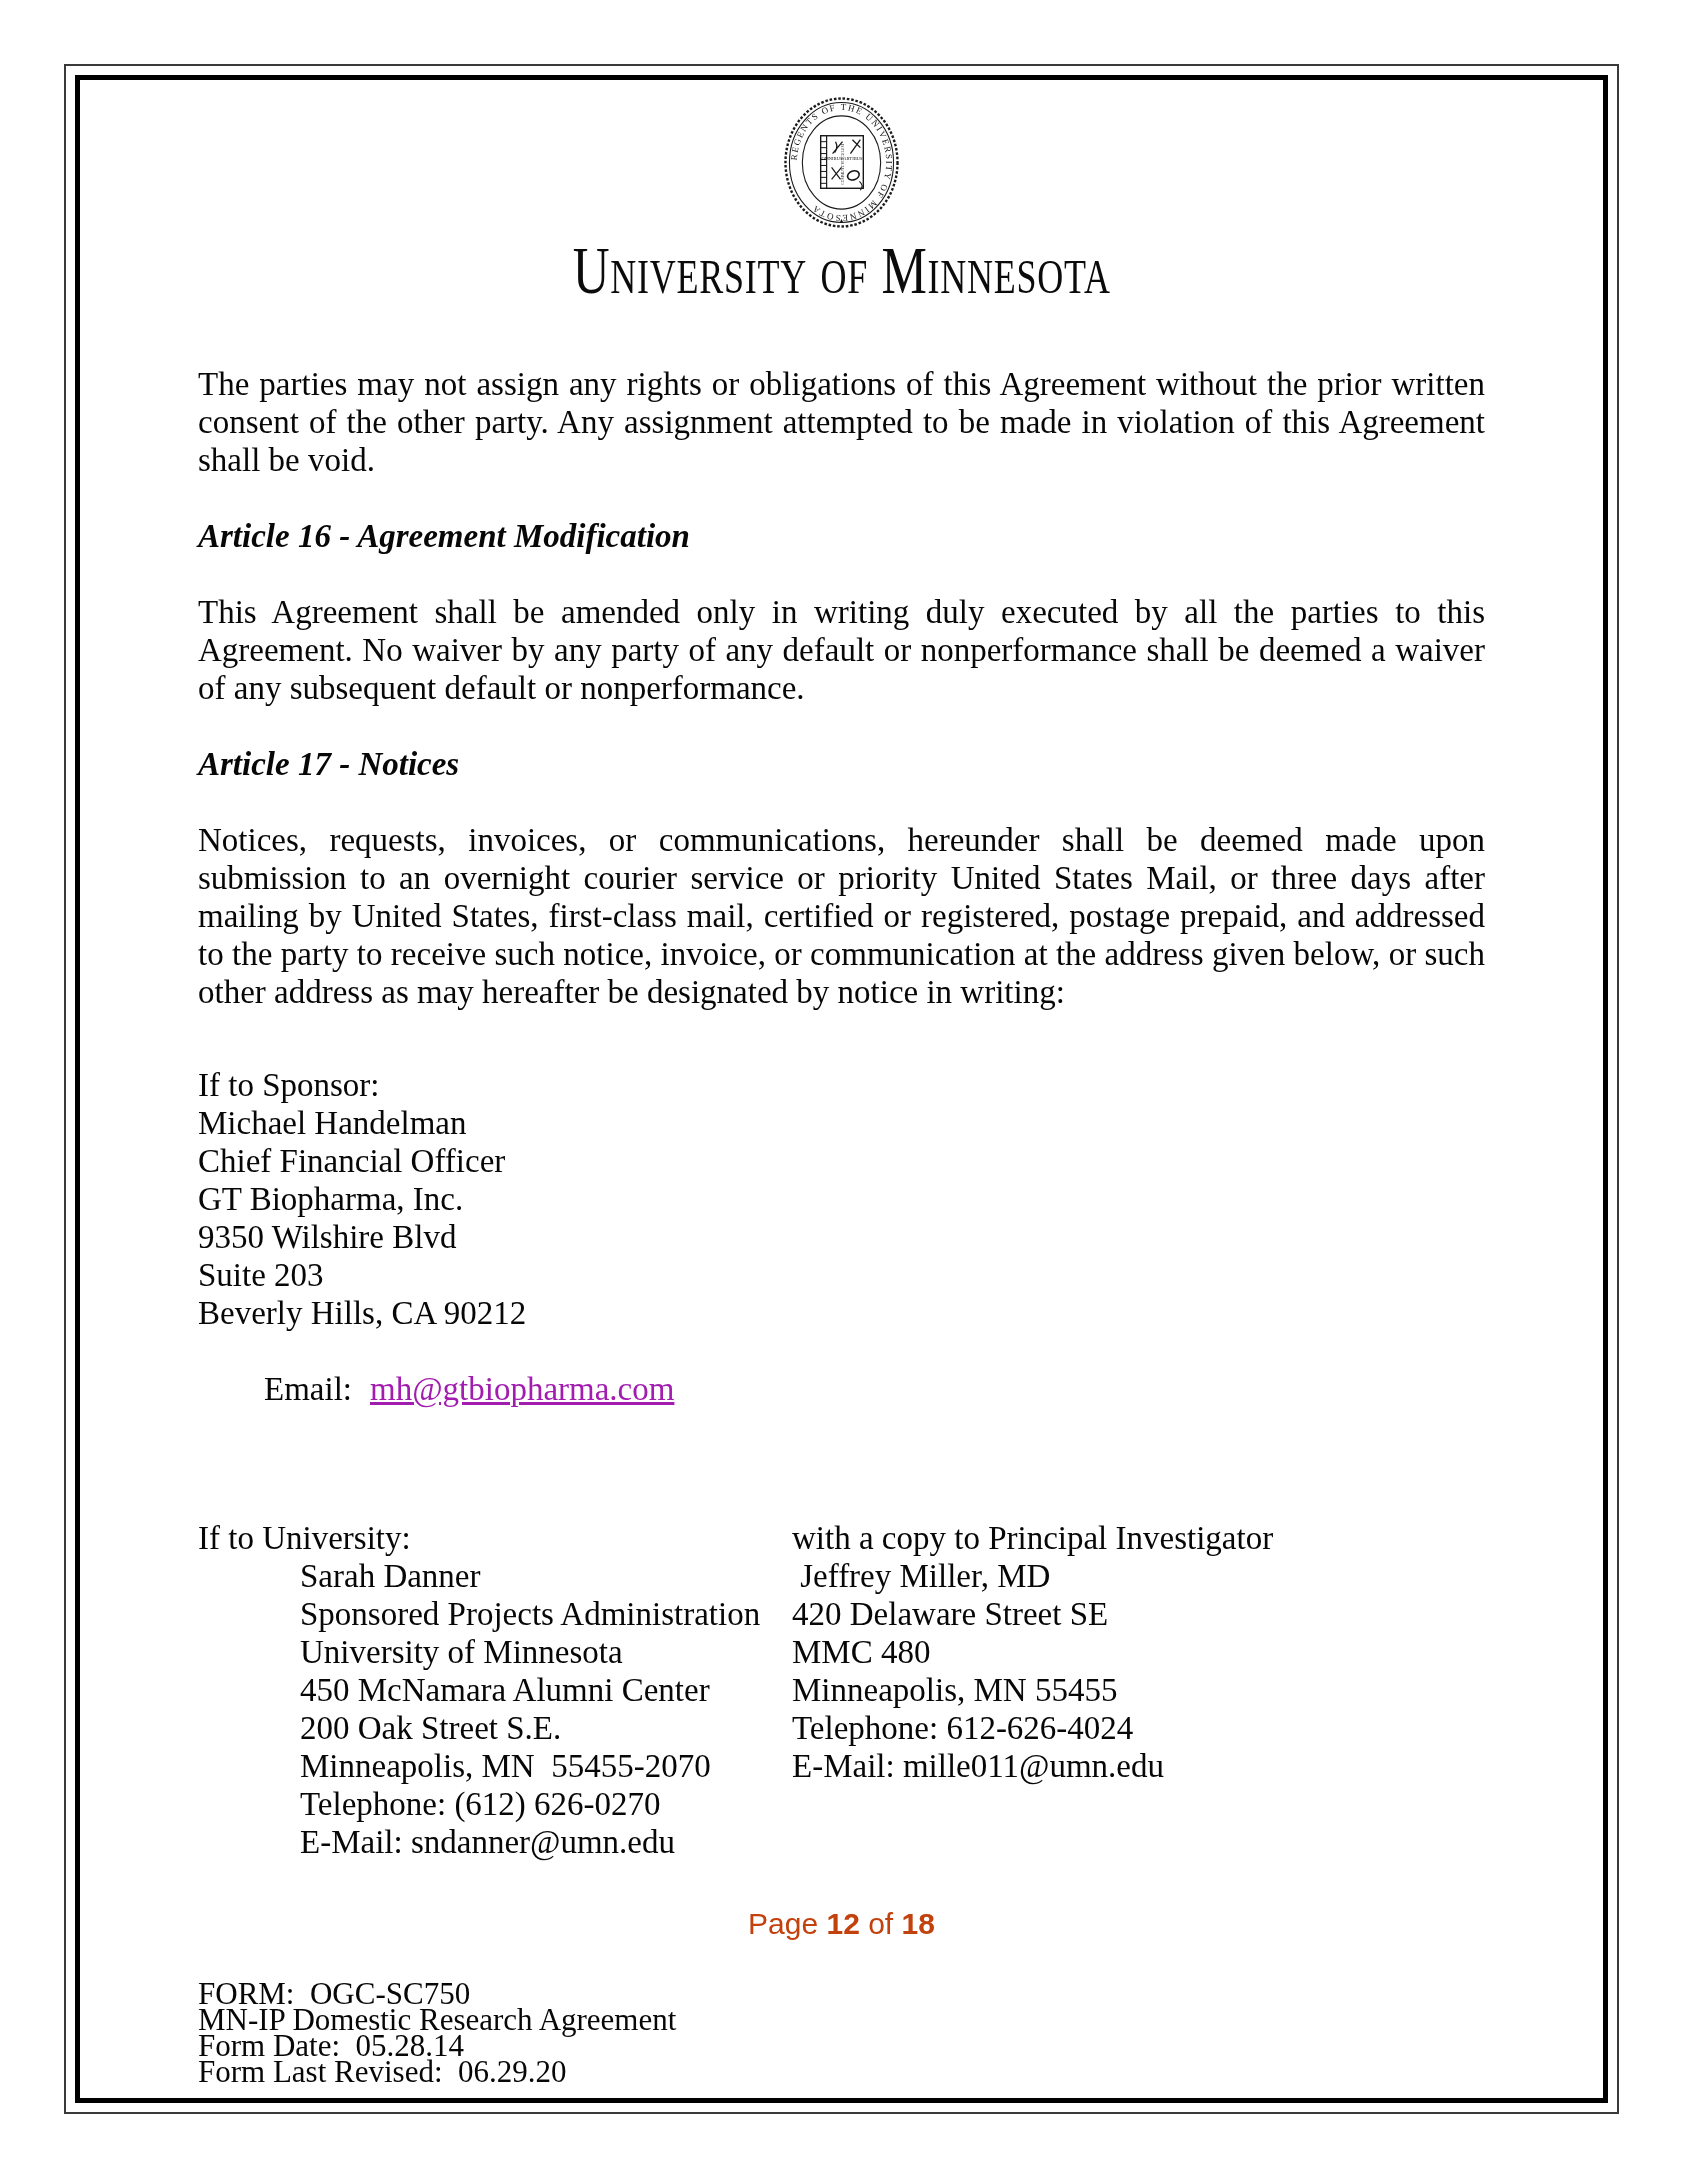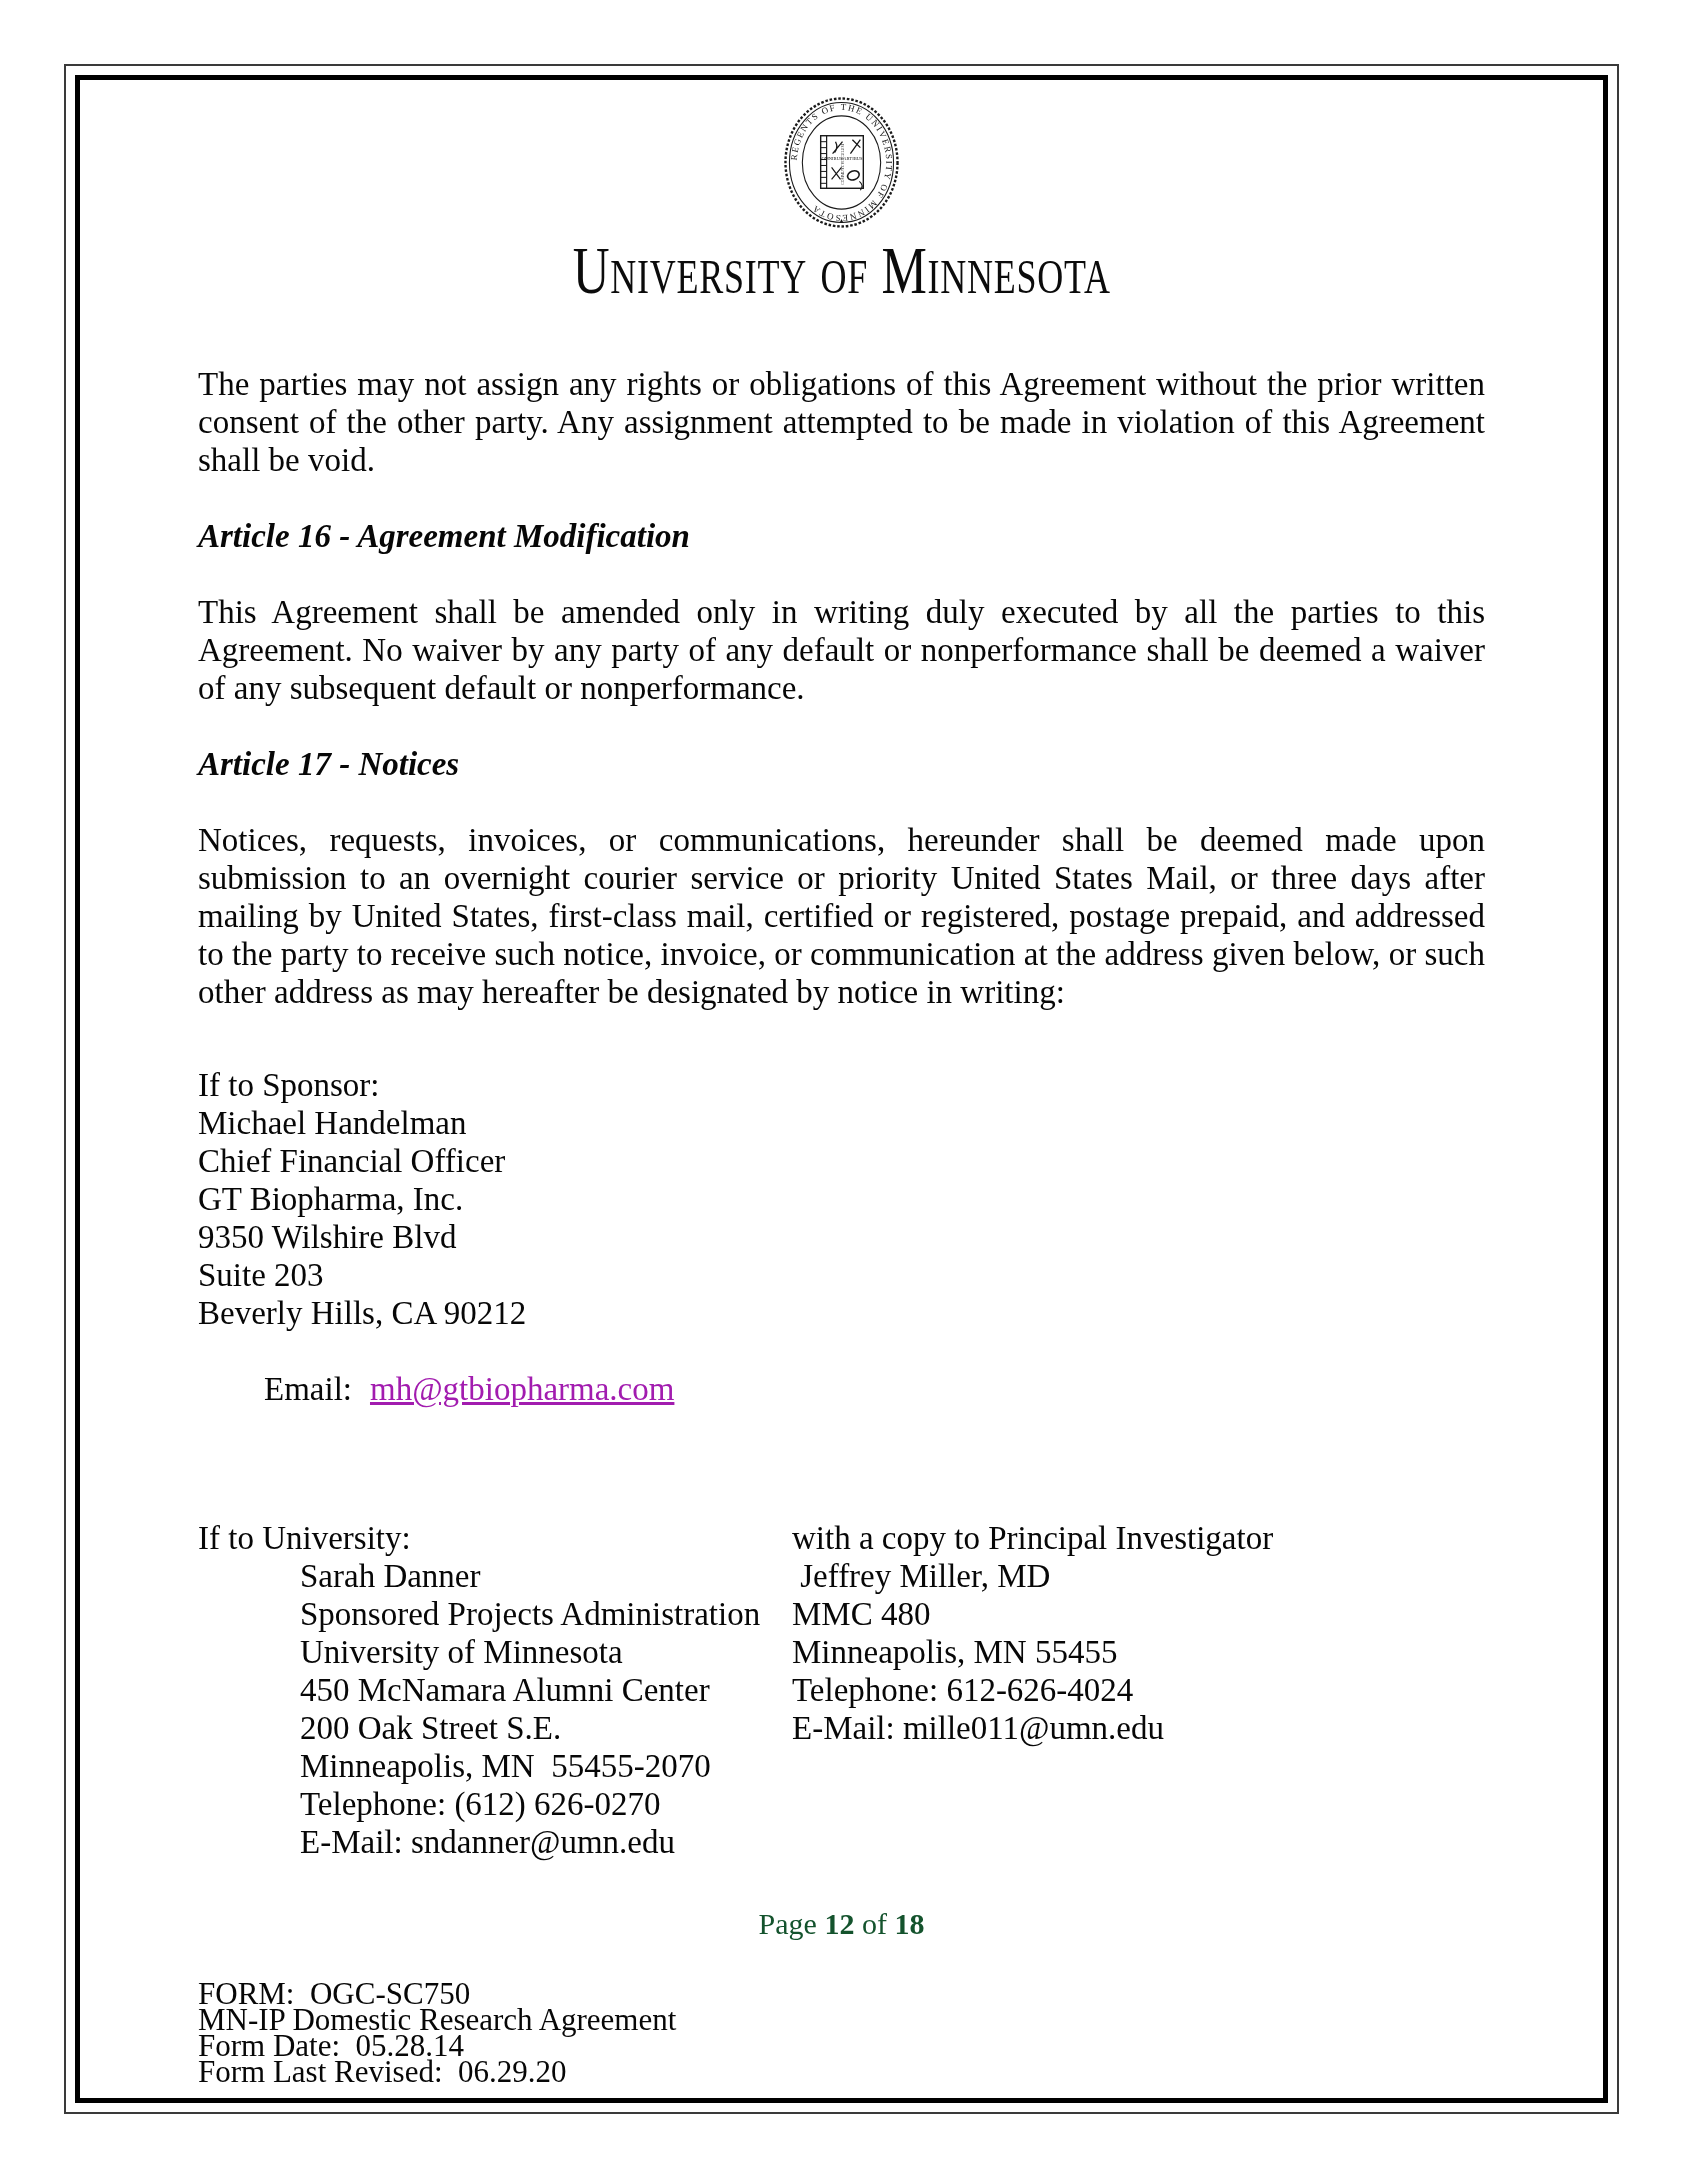--- a/index.html
+++ b/index.html
@@ -68,24 +68,24 @@
     flex-direction:row;
     margin-top:73px;
   }
   .col-left{width:594px;flex:0 0 594px;}
   .col-right{flex:1 1 auto;}
   .indented{padding-left:102px;}
   .page-num{
     position:absolute;
     left:0; top:1907px; width:1683px;
     text-align:center;
-    font-family:Liberation Serif, serif;
+    font-family:Liberation Sans, sans-serif;
     font-size:30px;
     line-height:34px;
-    color:#14532d;
+    color:#c2410c;
   }
   .page-num .num{font-weight:bold;}
   .form-footer{
     position:absolute;
     left:198px; top:1981px;
     font-size:31px;
     line-height:26px;
   }
   .seal svg{display:block;width:100%;height:100%;}
 </style>
@@ -162,20 +162,21 @@
           <div class="addr-line">450 McNamara Alumni Center</div>
           <div class="addr-line">200 Oak Street S.E.</div>
           <div class="addr-line">Minneapolis, MN  55455-2070</div>
           <div class="addr-line">Telephone: (612) 626-0270</div>
           <div class="addr-line">E-Mail: sndanner@umn.edu</div>
         </div>
       </div>
       <div class="col-right">
         <div class="addr-line">with a copy to Principal Investigator</div>
         <div class="addr-line"> Jeffrey Miller, MD</div>
+        <div class="addr-line">420 Delaware Street SE</div>
         <div class="addr-line">MMC 480</div>
         <div class="addr-line">Minneapolis, MN 55455</div>
         <div class="addr-line">Telephone: 612-626-4024</div>
         <div class="addr-line">E-Mail: mille011@umn.edu</div>
       </div>
     </div>
   </div>
 
   <div class="page-num">
     <span>Page</span>

